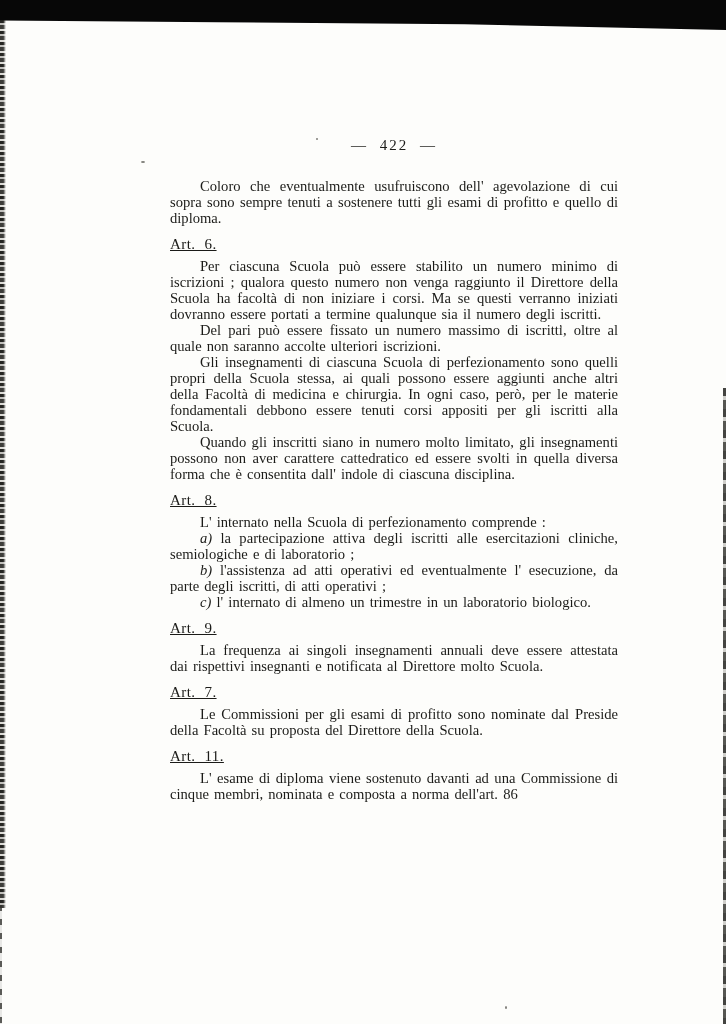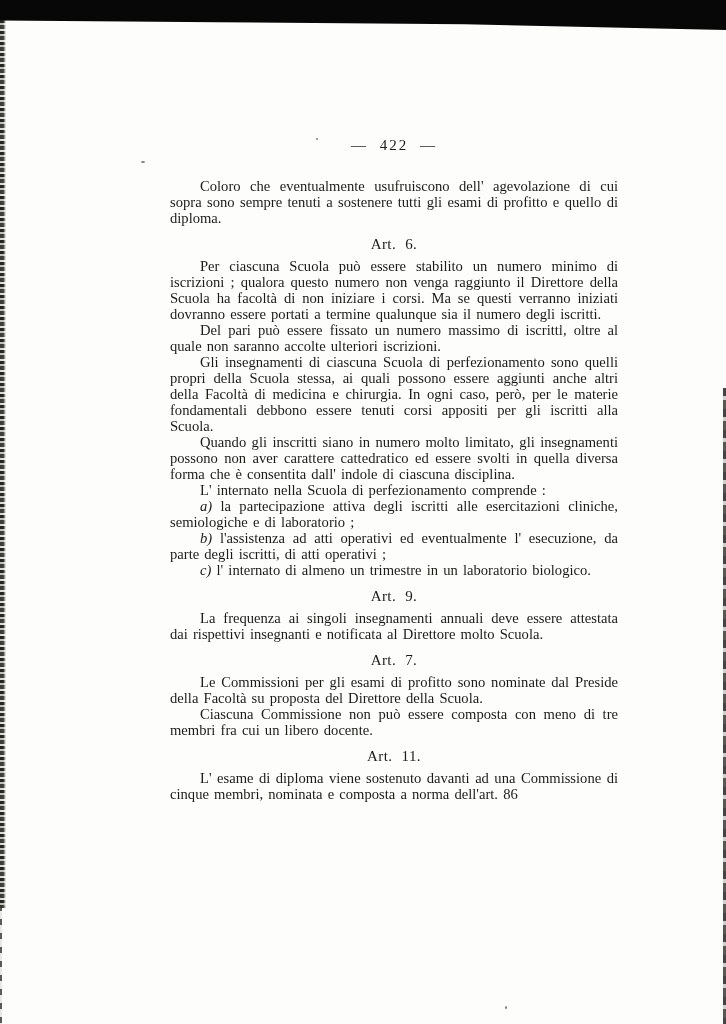--- a/index.html
+++ b/index.html
@@ -94,26 +94,27 @@
   p.para {
     margin: 0;
     font-size: 14.6px;
     line-height: 16px;
     text-align: justify;
     text-indent: 30px;
     word-spacing: 1.5px;
   }
   p.para i { font-style: italic; }
   .art-heading {
-    text-align: center;
+    text-align: left;
     font-size: 15px;
     line-height: 17px;
     margin: 10px 0 5px 0;
     word-spacing: 5px;
     letter-spacing: 0.4px;
+    text-decoration: underline;
   }
 </style>
 </head>
 <body>
 
 <div class="scan-page">
 
   <div class="top-band"></div>
   <div class="left-edge"></div>
   <div class="left-edge-lower"></div>
@@ -126,27 +127,27 @@
 
   <div class="content">
     <div class="page-number">— 422 —</div>
     <p class="para">Coloro che eventualmente usufruiscono dell' agevolazione di cui sopra sono sempre tenuti a sostenere tutti gli esami di profitto e quello di diploma.</p>
     <div id="articles">
         <div class="art-heading">Art. 6.</div>
         <p class="para">Per ciascuna Scuola può essere stabilito un numero minimo di iscrizioni ; qualora questo numero non venga raggiunto il Direttore della Scuola ha facoltà di non iniziare i corsi. Ma se questi verranno iniziati dovranno essere portati a termine qualunque sia il numero degli iscritti.</p>
         <p class="para">Del pari può essere fissato un numero massimo di iscritti, oltre al quale non saranno accolte ulteriori iscrizioni.</p>
         <p class="para">Gli insegnamenti di ciascuna Scuola di perfezionamento sono quelli propri della Scuola stessa, ai quali possono essere aggiunti anche altri della Facoltà di medicina e chirurgia. In ogni caso, però, per le materie fondamentali debbono essere tenuti corsi appositi per gli iscritti alla Scuola.</p>
         <p class="para">Quando gli inscritti siano in numero molto limitato, gli insegnamenti possono non aver carattere cattedratico ed essere svolti in quella diversa forma che è consentita dall' indole di ciascuna disciplina.</p>
+        <div class="art-heading">Art. 8.</div>
         <p class="para">L' internato nella Scuola di perfezionamento comprende :</p>
         <p class="para"><i>a) </i>la partecipazione attiva degli iscritti alle esercitazioni cliniche, semiologiche e di laboratorio ;</p>
         <p class="para"><i>b) </i>l'assistenza ad atti operativi ed eventualmente l' esecuzione, da parte degli iscritti, di atti operativi ;</p>
         <p class="para"><i>c) </i>l' internato di almeno un trimestre in un laboratorio biologico.</p>
         <div class="art-heading">Art. 9.</div>
         <p class="para">La frequenza ai singoli insegnamenti annuali deve essere attestata dai rispettivi insegnanti e notificata al Direttore molto Scuola.</p>
         <div class="art-heading">Art. 7.</div>
         <p class="para">Le Commissioni per gli esami di profitto sono nominate dal Preside della Facoltà su proposta del Direttore della Scuola.</p>
-        <p class="para">Ciascuna Commissione non può essere composta con meno di tre membri fra cui un libero docente.</p>
         <div class="art-heading">Art. 11.</div>
         <p class="para">L' esame di diploma viene sostenuto davanti ad una Commissione di cinque membri, nominata e composta a norma dell'art. 86</p>
       </div>
   </div>
 
 </div>
 
 </body></html>

